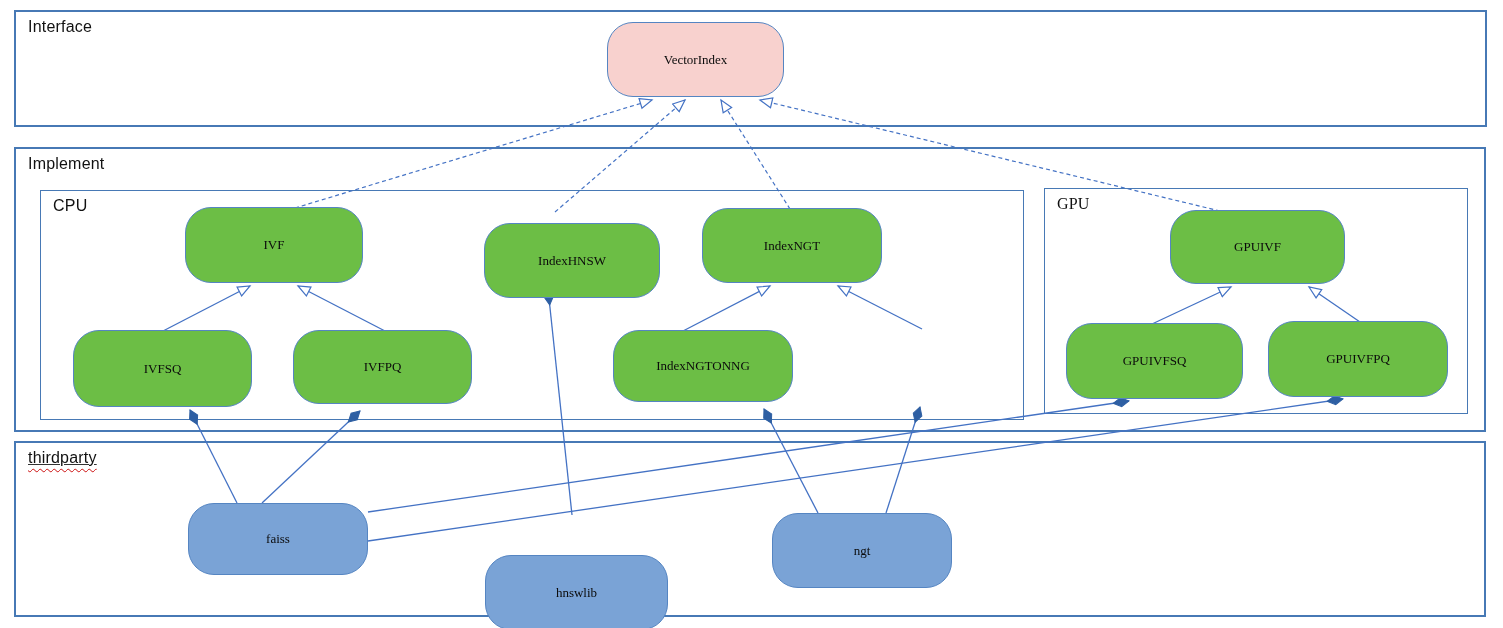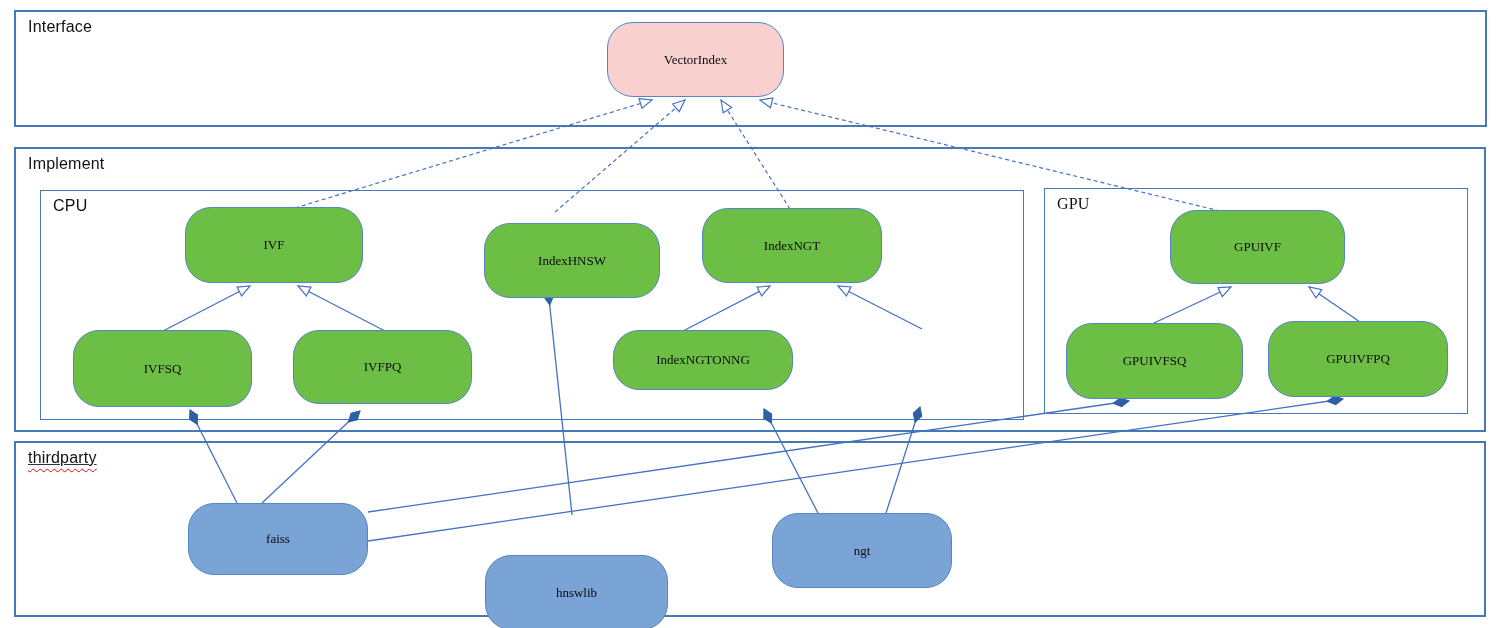--- a/index.html
+++ b/index.html
@@ -49,21 +49,21 @@
   .node.green{background:#6cbe45;}
   .node.blue {background:#7aa3d6;}
 
   .n-vectorindex {left:607px; top:22px;  width:177px; height:75px;}
   .n-ivf         {left:185px; top:207px; width:178px; height:76px;}
   .n-indexhnsw   {left:484px; top:211px; width:176px; height:75px;margin-top:12px;}
   .n-indexngt    {left:702px; top:208px; width:180px; height:75px;}
   .n-gpuivf      {left:1170px;top:210px; width:175px; height:74px;}
   .n-ivfsq       {left:73px;  top:330px; width:179px; height:77px;}
   .n-ivfpq       {left:293px; top:330px; width:179px; height:74px;}
-  .n-indexngtonng{left:613px; top:330px; width:180px; height:60px;}
+  .n-indexngtonng{left:613px; top:330px; width:180px; height:72px;}
   .n-indexngtanng{left:828px; top:328px; width:179px; height:76px;}
   .n-gpuivfsq    {left:1066px;top:323px; width:177px; height:76px;}
   .n-gpuivfpq    {left:1268px;top:321px; width:180px; height:76px;}
   .n-faiss       {left:188px; top:503px; width:180px; height:72px;}
   .n-hnswlib     {left:485px; top:515px; width:183px; height:75px;margin-top:40px;}
   .n-ngt         {left:772px; top:513px; width:180px; height:75px;}
 </style>
 </head>
 <body>
 

